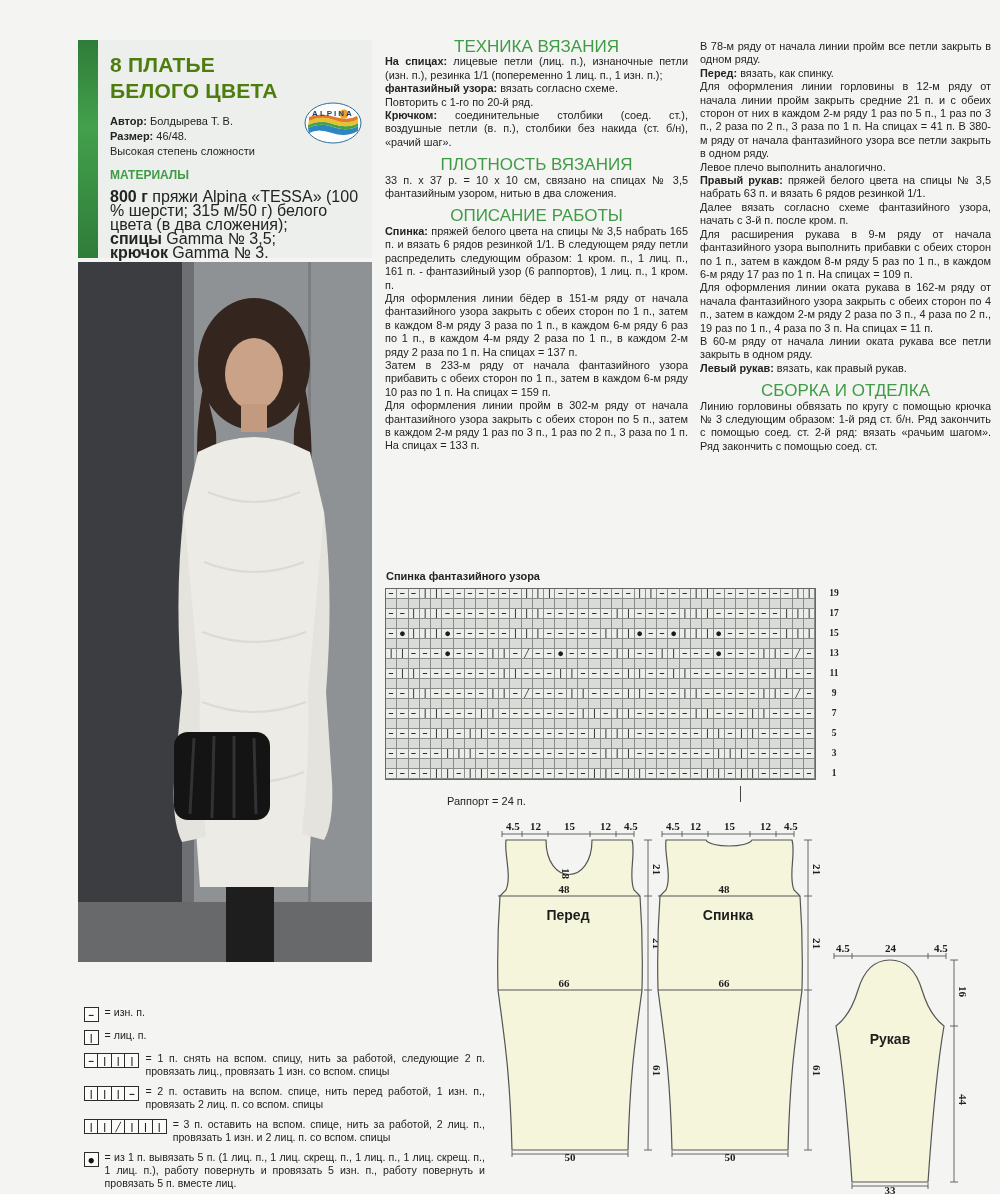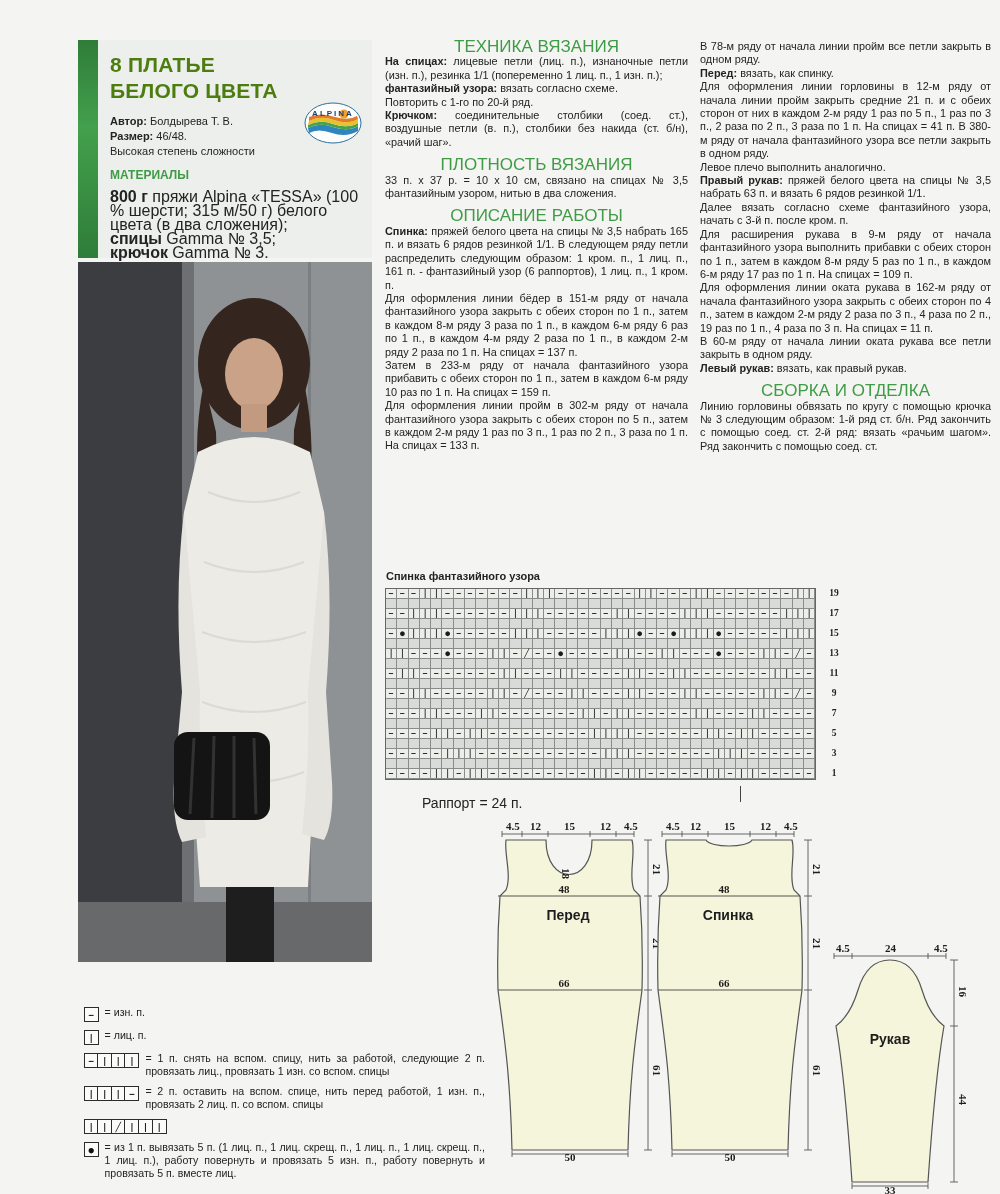--- a/index.html
+++ b/index.html
@@ -29,21 +29,21 @@
   .col b{font-weight:bold;}
   
   #chart-title{position:absolute;left:386px;top:570px;font-size:11px;font-weight:bold;}
   #chart{position:absolute;left:385px;top:588px;border:1px solid #666;background:#d9dbd8;}
   .chart-row{display:flex;height:10px;}
   .chart-cell{width:11.3px;height:10px;box-sizing:border-box;border-right:1px solid #8a8c89;
               border-bottom:1px solid #8a8c89;font:bold 8px "DejaVu Sans Mono",monospace;
               color:#1c1c1c;display:flex;align-items:center;justify-content:center;background:#eceeea;}
   .chart-row.blank .chart-cell{background:#d9dbd8;}
   .row-num{position:absolute;left:824px;width:20px;text-align:center;font:bold 9.5px "Liberation Serif",serif;}
-  #rapport-label{position:absolute;left:422px;top:795px;font-size:14px;}
+  #rapport-label{position:absolute;left:447px;top:795px;font-size:11px;}
   #rapport-tick{position:absolute;left:740px;top:786px;width:1px;height:16px;background:#444;}
   
   .diagram{position:absolute;}
   
   #legend{position:absolute;left:85px;top:1006px;width:400px;font-size:10.6px;line-height:13px;}
   .leg-item{display:flex;margin-bottom:7px;align-items:flex-start;}
   .leg-sym{display:flex;flex:none;margin-right:6px;margin-top:1px;}
   .leg-cell{width:13px;height:13px;border:1.4px solid #2c2c2c;margin-left:-1.4px;background:#fbfbfa;
             display:flex;align-items:center;justify-content:center;font:bold 9px "DejaVu Sans Mono",monospace;color:#111;}
   .leg-text{text-align:justify;}
@@ -1066,20 +1066,21 @@
       </div>
       <div class="leg-item">
         <span class="leg-sym">
           <span class="leg-cell">|</span>
           <span class="leg-cell">|</span>
           <span class="leg-cell">╱</span>
           <span class="leg-cell">|</span>
           <span class="leg-cell">|</span>
           <span class="leg-cell">|</span>
         </span>
+        <span class="leg-text">= 3 п. оставить на вспом. спице, нить за работой, 2 лиц. п., провязать 1 изн. и 2 лиц. п. со вспом. спицы</span>
       </div>
       <div class="leg-item">
         <span class="leg-sym">
           <span class="leg-cell">●</span>
         </span>
         <span class="leg-text">= из 1 п. вывязать 5 п. (1 лиц. п., 1 лиц. скрещ. п., 1 лиц. п., 1 лиц. скрещ. п., 1 лиц. п.), работу повернуть и провязать 5 изн. п., работу повернуть и провязать 5 п. вместе лиц.</span>
       </div>
     </div>
 <div class="row-num" style="top: 588px;">19</div>
     <div class="row-num" style="top: 608px;">17</div>

